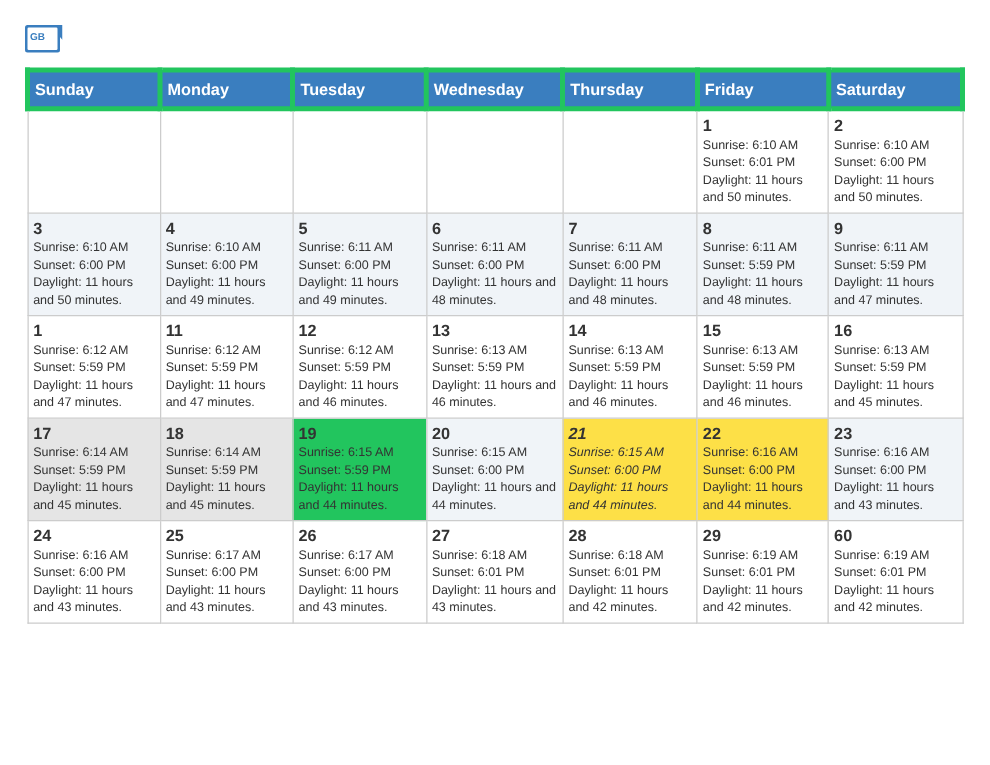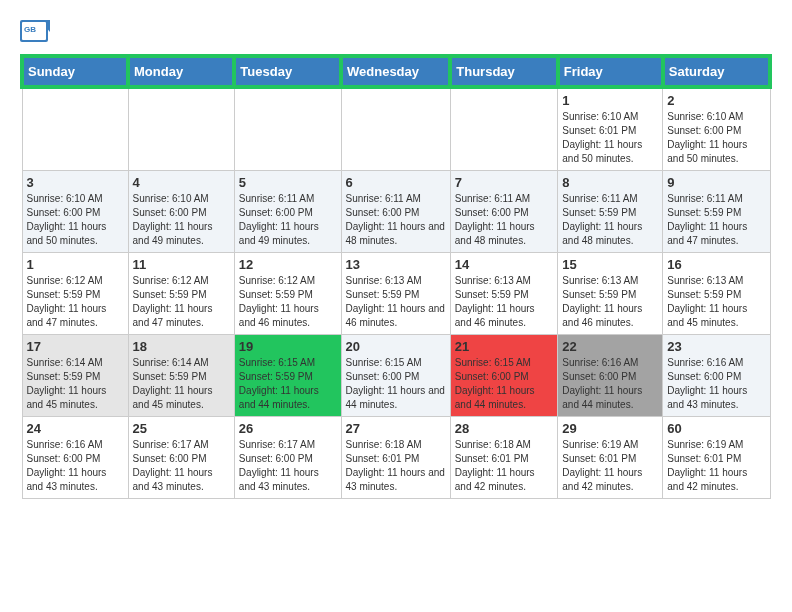--- a/index.html
+++ b/index.html
@@ -182,27 +182,27 @@
             <div class="day-info" style="white-space: pre-wrap;">Sunrise: 6:15 AM
 Sunset: 5:59 PM
 Daylight: 11 hours and 44 minutes.</div>
           </td>
           <td style="background: rgb(240, 244, 248);">
             <span class="day-num">20</span>
             <div class="day-info" style="white-space: pre-wrap;">Sunrise: 6:15 AM
 Sunset: 6:00 PM
 Daylight: 11 hours and 44 minutes.</div>
           </td>
-          <td style="background: #ef4444;">
+          <td style="background: #fde047; font-style: italic;">
             <span class="day-num">21</span>
             <div class="day-info" style="white-space: pre-wrap;">Sunrise: 6:15 AM
 Sunset: 6:00 PM
 Daylight: 11 hours and 44 minutes.</div>
           </td>
-          <td style="background: #a3a3a3;">
+          <td style="background: #fde047;">
             <span class="day-num">22</span>
             <div class="day-info" style="white-space: pre-wrap;">Sunrise: 6:16 AM
 Sunset: 6:00 PM
 Daylight: 11 hours and 44 minutes.</div>
           </td>
           <td style="background: rgb(240, 244, 248);">
             <span class="day-num">23</span>
             <div class="day-info" style="white-space: pre-wrap;">Sunrise: 6:16 AM
 Sunset: 6:00 PM
 Daylight: 11 hours and 43 minutes.</div>

